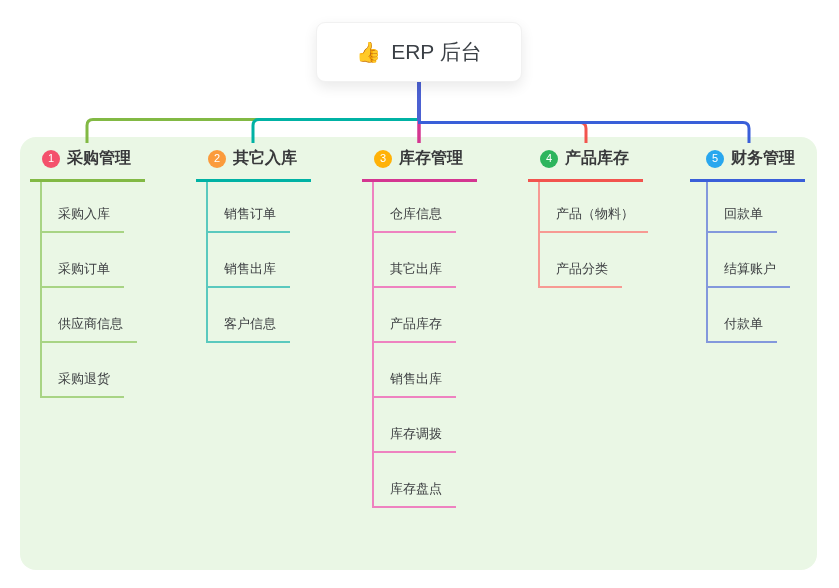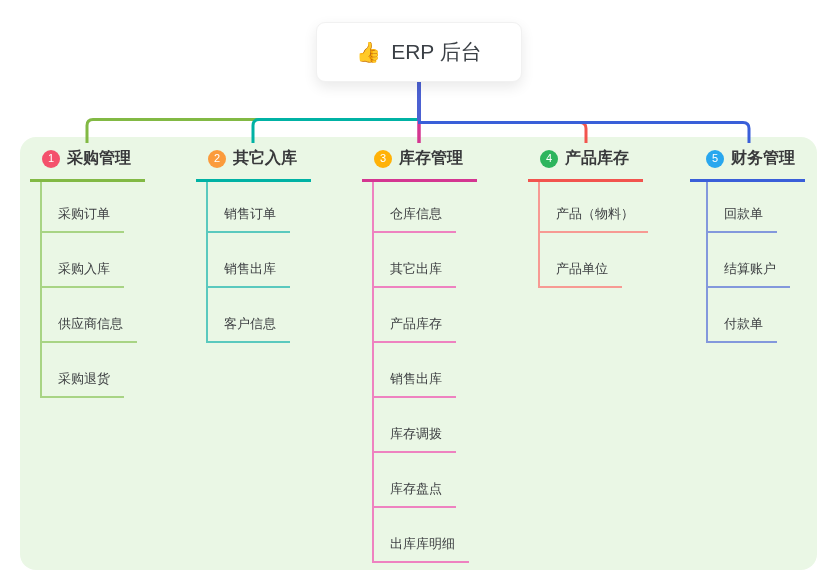--- a/index.html
+++ b/index.html
@@ -68,24 +68,24 @@
 
 <div class="branch" style="left: 30px; --c: #82b944; --cl: #a8d484; --badge: #f4516c;">
   <div class="title-row">
     <span class="badge">
         <span>1</span>
       </span>
     <span class="title-text">采购管理</span>
   </div>
   <div class="rows">
     <div class="row">
-        <span class="child">采购订单</span>
+        <span class="child">采购入库</span>
       </div>
     <div class="row">
-        <span class="child">采购入库</span>
+        <span class="child">采购订单</span>
       </div>
     <div class="row">
         <span class="child">供应商信息</span>
       </div>
     <div class="row">
         <span class="child">采购退货</span>
       </div>
   </div>
 </div>
 
@@ -128,39 +128,36 @@
       </div>
     <div class="row">
         <span class="child">销售出库</span>
       </div>
     <div class="row">
         <span class="child">库存调拨</span>
       </div>
     <div class="row">
         <span class="child">库存盘点</span>
       </div>
-    <div class="row">
-        <span class="child">出库库明细</span>
-      </div>
   </div>
 </div>
 
 <div class="branch" style="left: 528px; --c: #f2544e; --cl: #f79a93; --badge: #2db55d;">
   <div class="title-row">
     <span class="badge">
         <span>4</span>
       </span>
     <span class="title-text">产品库存</span>
   </div>
   <div class="rows">
     <div class="row">
         <span class="child">产品（物料）</span>
       </div>
     <div class="row">
-        <span class="child">产品单位</span>
+        <span class="child">产品分类</span>
       </div>
   </div>
 </div>
 
 <div class="branch" style="left: 690px; --c: #3a5fd9; --cl: #8398dc; --badge: #29a7ee;">
   <div class="title-row" style="padding-left:16px">
     <span class="badge">
         <span>5</span>
       </span>
     <span class="title-text">财务管理</span>

